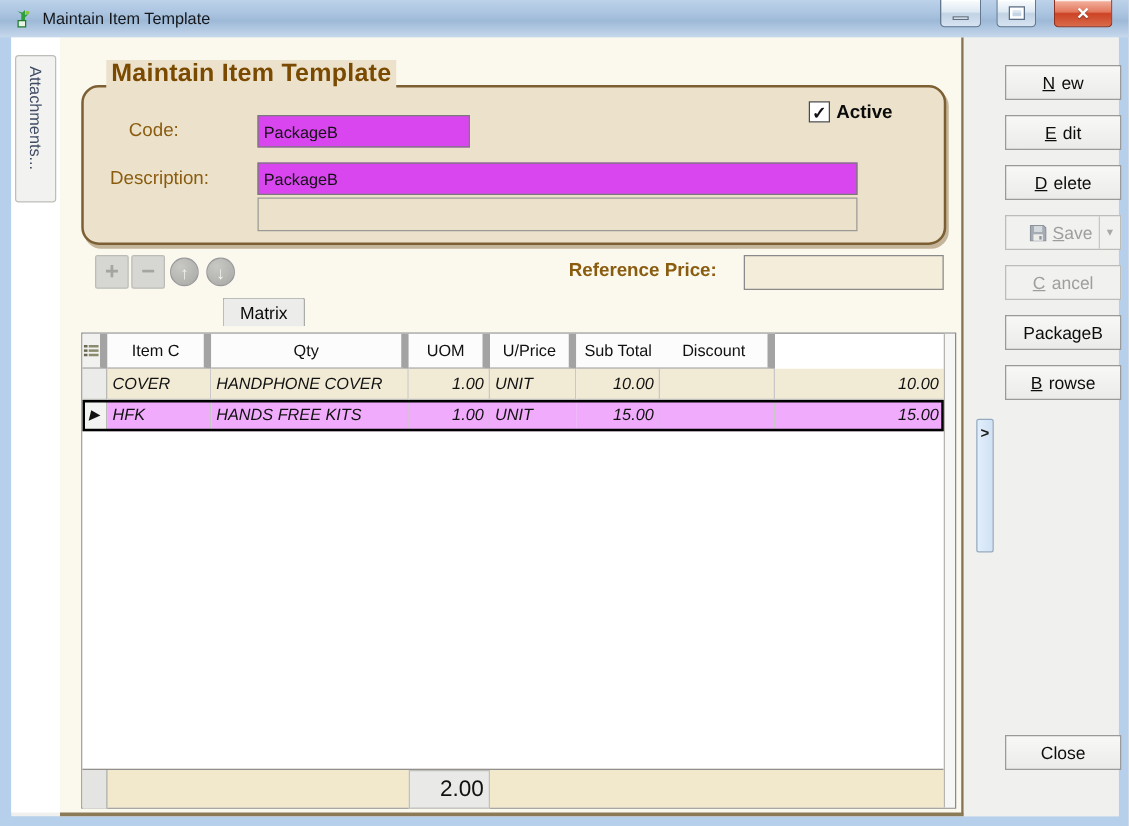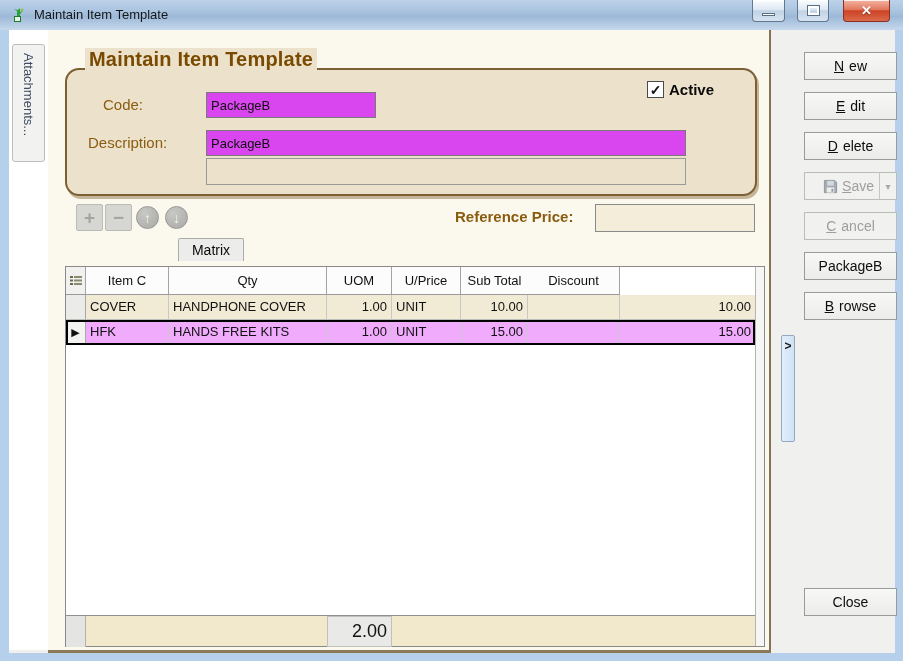--- a/index.html
+++ b/index.html
@@ -104,26 +104,26 @@
   
   .grid-wrap {
     position:absolute; left:17px; top:236px; width:700px; height:381px;
     border:1px solid #8a8a8a; background:#fff; display:flex;
   }
   .grid-body { flex:1; display:flex; flex-direction:column; min-width:0; }
   .v-gutter { width:9px; background:#f6f6f4; border-left:1px solid #b4b4b0; }
   .grow { display:grid; grid-template-columns:20px 83px 158px 65px 69px 67px 92px 1fr; }
   .ghead { height:28px; }
   .ghead .gc {
-    background:#fcfcfc; border-right:1px solid #a3a3a3; border-bottom:1px solid #9a9a9a;
+    background:#fcfcfc; border-right:6px solid #a3a3a3; border-bottom:1px solid #9a9a9a;
     font-size:13px; color:#111; text-align:center; line-height:27px;
     overflow:hidden; white-space:nowrap;
   }
   .ghead .gc.corner { background:#f1f1ef; display:flex; align-items:center; justify-content:center; }
-  .gdata { height:25px; }
+  .gdata { height:25px;font-style:italic; }
   .gdata .gc {
     font-size:13px; color:#111; line-height:24px; padding:0 4px;
     border-right:1px solid #c8c8c8; border-bottom:1px solid #bebeba;
     overflow:hidden; white-space:nowrap;
   }
   .gdata .gc.icon-cell { background:#ebebe9; border-right:1px solid #a8a8a4; padding:0; text-align:center; }
   .row-beige .gc { background:#f1ead5; }
   .row-beige .gc.icon-cell { background:#ebebe9; }
   .row-selected { outline:2px solid #000; outline-offset:-2px; position:relative; z-index:1; background:#fff; }
   .row-selected .gc { background:#f0abfc; }

